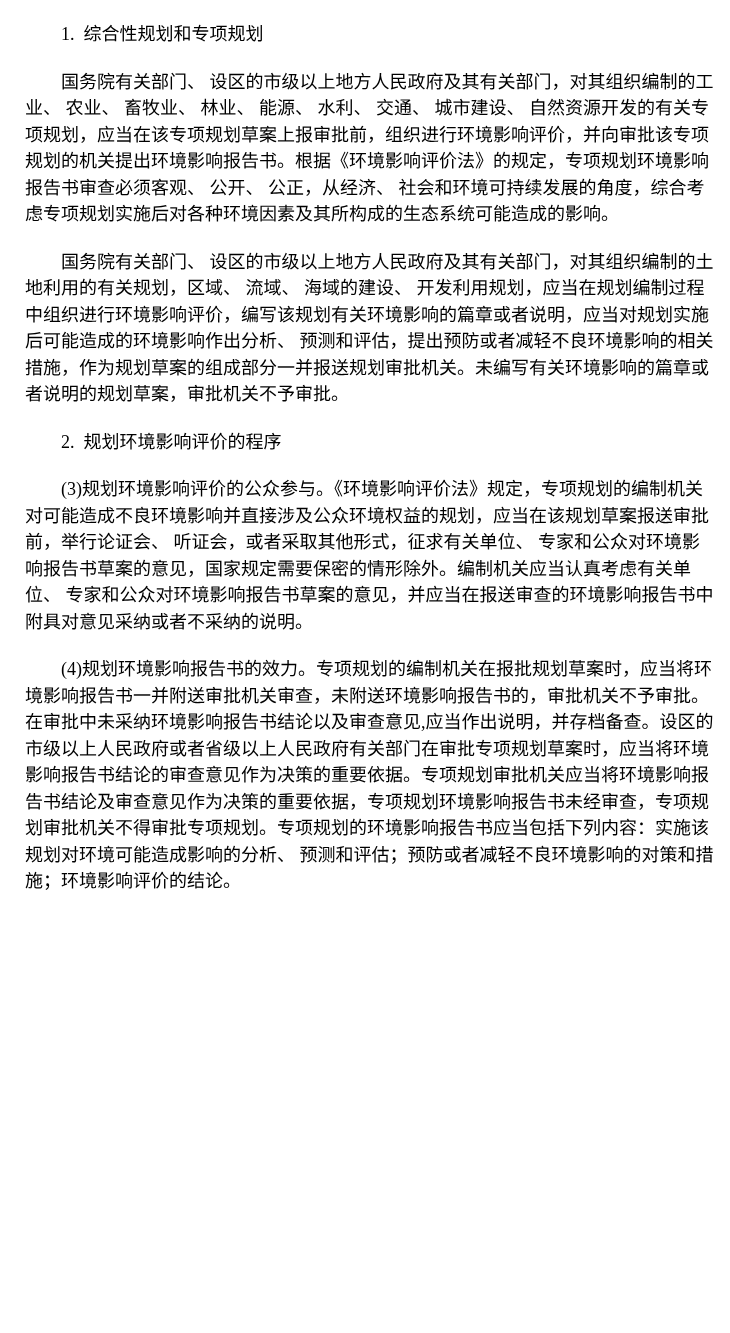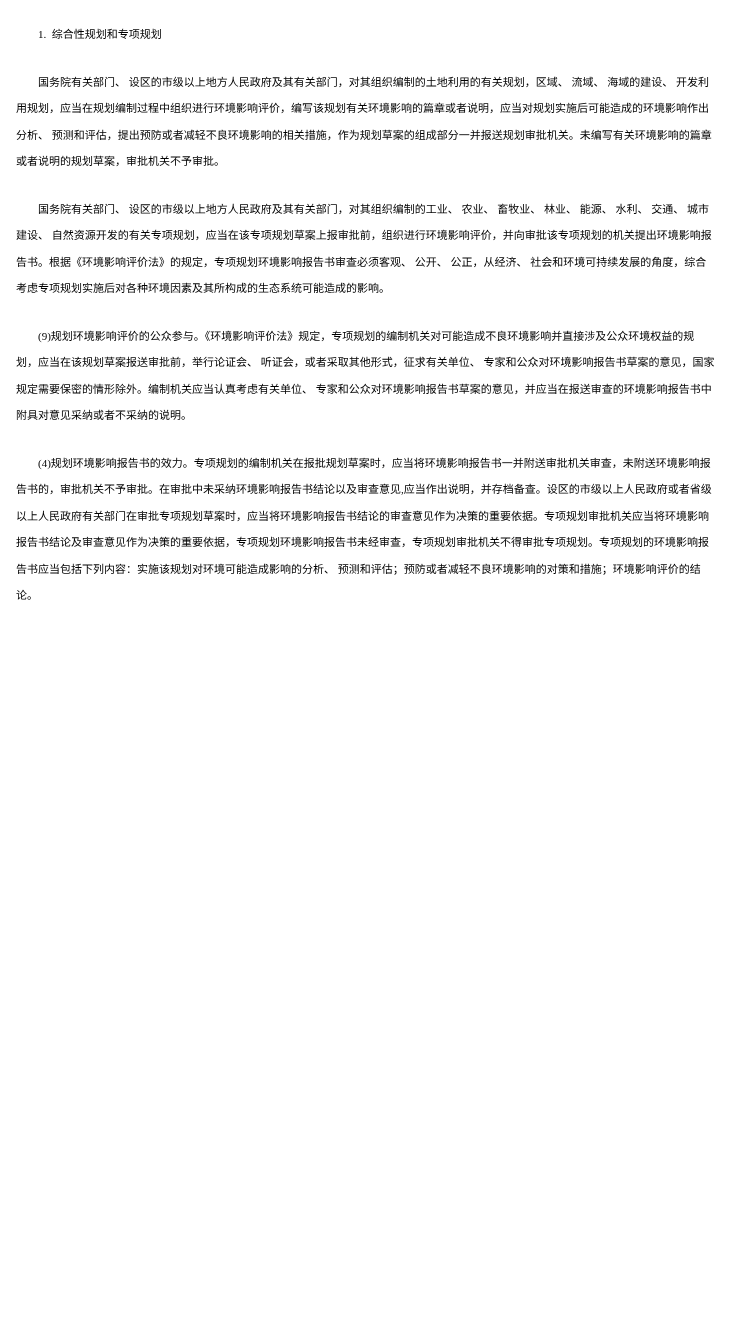--- a/index.html
+++ b/index.html
@@ -13,43 +13,44 @@
     box-sizing: border-box;
     font-family: "Liberation Serif", "DejaVu Serif", serif;
     color: #000000;
   }
   .doc {
     box-sizing: border-box;
     width: 730px;
     padding: 21px 14px 40px 14px;
   }
   .doc p {
-    margin: 0 0 21px 2px;
-    font-size: 11px;
+    margin: 0 0 21px 11px;
+    font-size: 18px;
     line-height: 26.5px;
     text-indent: 2em;
     white-space: pre-wrap;
     word-break: break-all;
     text-align: left;
   }
   .doc p.heading {
     font-weight: normal; 
   }
 </style>
 </head>
 <body>
 
 <div class="doc">
   <p class="heading">1.  综合性规划和专项规划</p>
 
 
+  <p>国务院有关部门、 设区的市级以上地方人民政府及其有关部门，对其组织编制的工业、 农业、 畜牧业、 林业、 能源、 水利、 交通、 城市建设、 自然资源开发的有关专项规划，应当在该专项规划草案上报审批前，组织进行环境影响评价，并向审批该专项规划的机关提出环境影响报告书。根据《环境影响评价法》的规定，专项规划环境影响报告书审查必须客观、 公开、 公正，从经济、 社会和环境可持续发展的角度，综合考虑专项规划实施后对各种环境因素及其所构成的生态系统可能造成的影响。</p>
+
   <p>国务院有关部门、 设区的市级以上地方人民政府及其有关部门，对其组织编制的土地利用的有关规划，区域、 流域、 海域的建设、 开发利用规划，应当在规划编制过程中组织进行环境影响评价，编写该规划有关环境影响的篇章或者说明，应当对规划实施后可能造成的环境影响作出分析、 预测和评估，提出预防或者减轻不良环境影响的相关措施，作为规划草案的组成部分一并报送规划审批机关。未编写有关环境影响的篇章或者说明的规划草案，审批机关不予审批。</p>
 
-  <p>国务院有关部门、 设区的市级以上地方人民政府及其有关部门，对其组织编制的工业、 农业、 畜牧业、 林业、 能源、 水利、 交通、 城市建设、 自然资源开发的有关专项规划，应当在该专项规划草案上报审批前，组织进行环境影响评价，并向审批该专项规划的机关提出环境影响报告书。根据《环境影响评价法》的规定，专项规划环境影响报告书审查必须客观、 公开、 公正，从经济、 社会和环境可持续发展的角度，综合考虑专项规划实施后对各种环境因素及其所构成的生态系统可能造成的影响。</p>
+  <p class="heading">2.  规划环境影响评价的程序</p>
 
 
 
-
-  <p>(9)规划环境影响评价的公众参与。《环境影响评价法》规定，专项规划的编制机关对可能造成不良环境影响并直接涉及公众环境权益的规划，应当在该规划草案报送审批前，举行论证会、 听证会，或者采取其他形式，征求有关单位、 专家和公众对环境影响报告书草案的意见，国家规定需要保密的情形除外。编制机关应当认真考虑有关单位、 专家和公众对环境影响报告书草案的意见，并应当在报送审查的环境影响报告书中附具对意见采纳或者不采纳的说明。</p>
+  <p>(3)规划环境影响评价的公众参与。《环境影响评价法》规定，专项规划的编制机关对可能造成不良环境影响并直接涉及公众环境权益的规划，应当在该规划草案报送审批前，举行论证会、 听证会，或者采取其他形式，征求有关单位、 专家和公众对环境影响报告书草案的意见，国家规定需要保密的情形除外。编制机关应当认真考虑有关单位、 专家和公众对环境影响报告书草案的意见，并应当在报送审查的环境影响报告书中附具对意见采纳或者不采纳的说明。</p>
 
   <p>(4)规划环境影响报告书的效力。专项规划的编制机关在报批规划草案时，应当将环境影响报告书一并附送审批机关审查，未附送环境影响报告书的，审批机关不予审批。在审批中未采纳环境影响报告书结论以及审查意见,应当作出说明，并存档备查。设区的市级以上人民政府或者省级以上人民政府有关部门在审批专项规划草案时，应当将环境影响报告书结论的审查意见作为决策的重要依据。专项规划审批机关应当将环境影响报告书结论及审查意见作为决策的重要依据，专项规划环境影响报告书未经审查，专项规划审批机关不得审批专项规划。专项规划的环境影响报告书应当包括下列内容：实施该规划对环境可能造成影响的分析、 预测和评估；预防或者减轻不良环境影响的对策和措施；环境影响评价的结论。</p>
 
 </div>
 
 </body></html>

